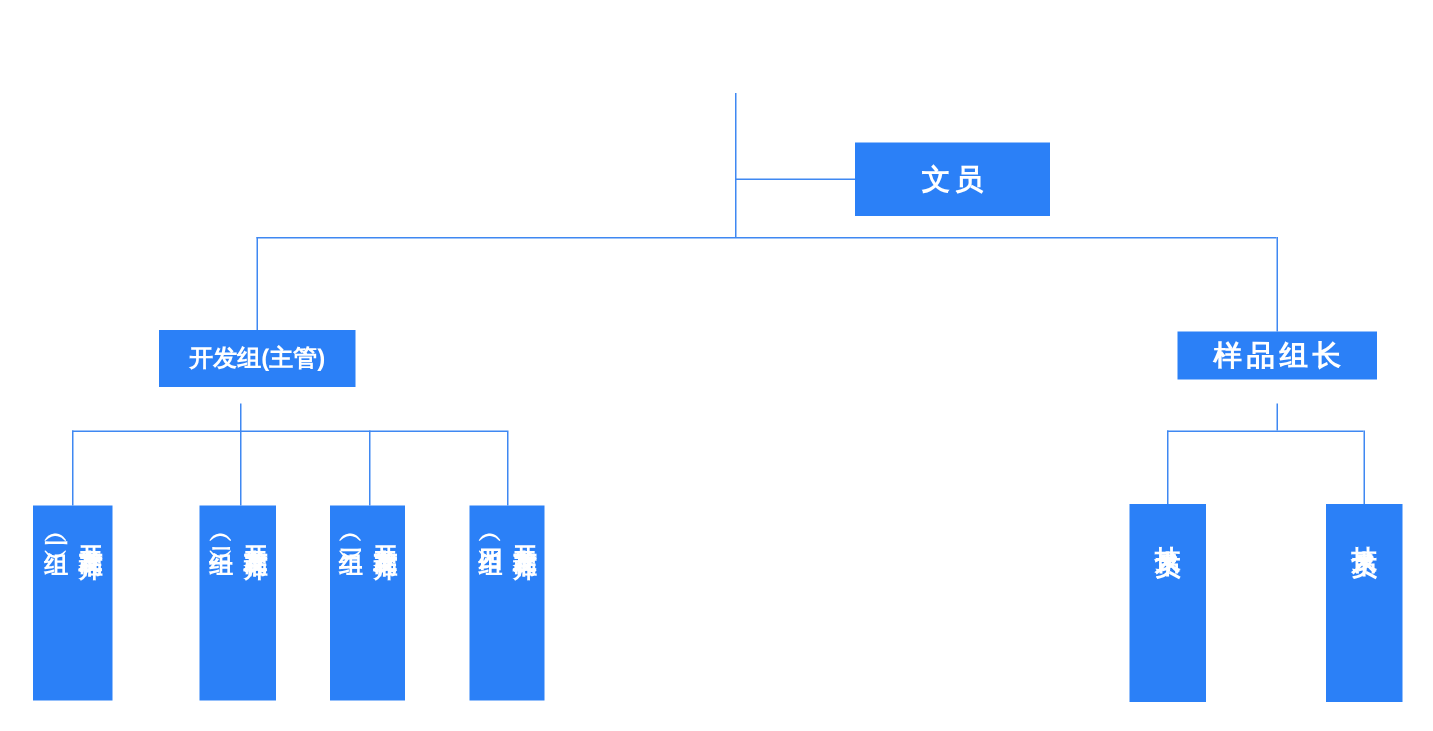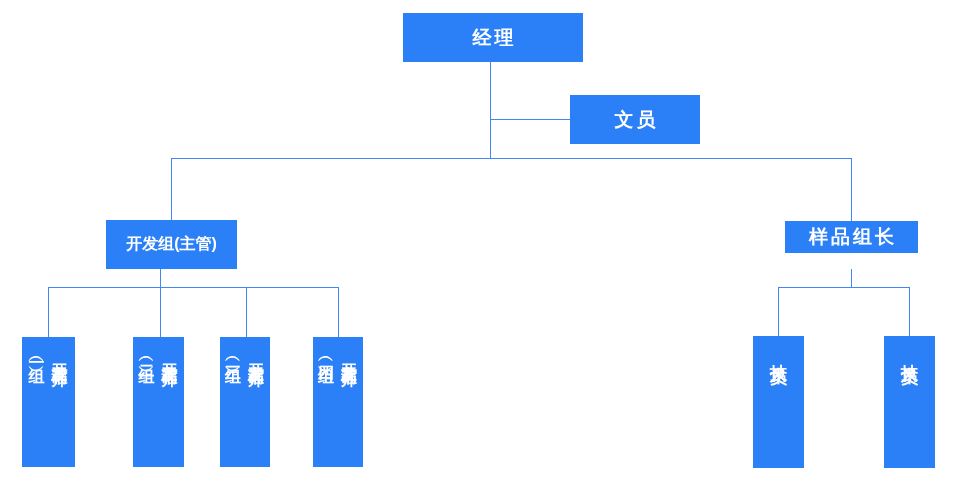--- a/index.html
+++ b/index.html
@@ -57,21 +57,21 @@
     white-space: nowrap;
   }
   .vtext.single {
     font-size: 17px;
     letter-spacing: 3px;
   }
 
   
   .n-manager       { left: 403px; top: 13px;  width: 180px; height: 49px; }
   .n-clerk         { left: 570px; top: 95px;  width: 130px; height: 49px; }
-  .n-dev-group     { left: 106px; top: 220px; width: 131px; height: 49px; }
+  .n-dev-group     { left: 106px; top: 220px; width: 131px; height: 38px; }
   .n-sample-leader { left: 785px; top: 221px; width: 133px; height: 32px; }
   .n-dev1          { left: 22px;  top: 337px; width: 53px;  height: 130px; }
   .n-dev2          { left: 133px; top: 337px; width: 51px;  height: 130px; }
   .n-dev3          { left: 220px; top: 337px; width: 50px;  height: 130px; }
   .n-dev4          { left: 313px; top: 337px; width: 50px;  height: 130px; }
   .n-tech1         { left: 753px; top: 336px; width: 51px;  height: 132px; }
   .n-tech2         { left: 884px; top: 336px; width: 51px;  height: 132px; }
 
   
   .l-manager-down    { left: 490px; top: 62px;  height: 96px; }
@@ -102,23 +102,20 @@
   <div class="vline l-devgroup-down"></div>
   <div class="hline l-dev-h"></div>
   <div class="vline l-dev1-down"></div>
   <div class="vline l-dev3-down"></div>
   <div class="vline l-dev4-down"></div>
   <div class="vline l-sample-down"></div>
   <div class="hline l-tech-h"></div>
   <div class="vline l-tech1-down"></div>
   <div class="vline l-tech2-down"></div>
 
-  <div class="node hnode n-manager">
-    <span>经理</span>
-  </div>
 
   <div class="node hnode n-clerk">
     <span>文员</span>
   </div>
 
   <div class="node hnode tight n-dev-group">
     <span>开发组(主管)</span>
   </div>
 
   <div class="node hnode n-sample-leader">

